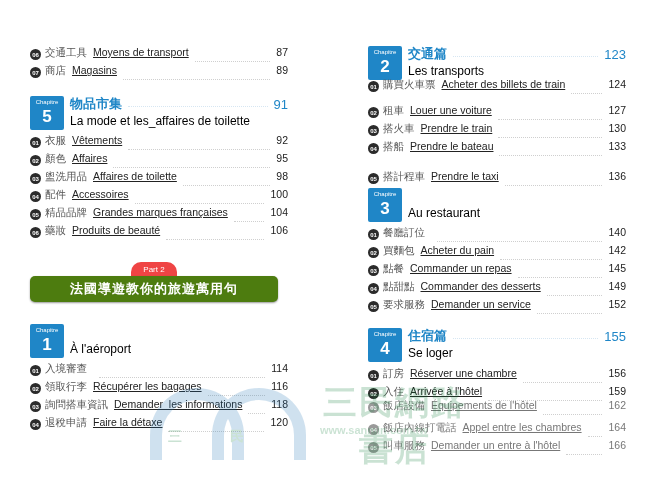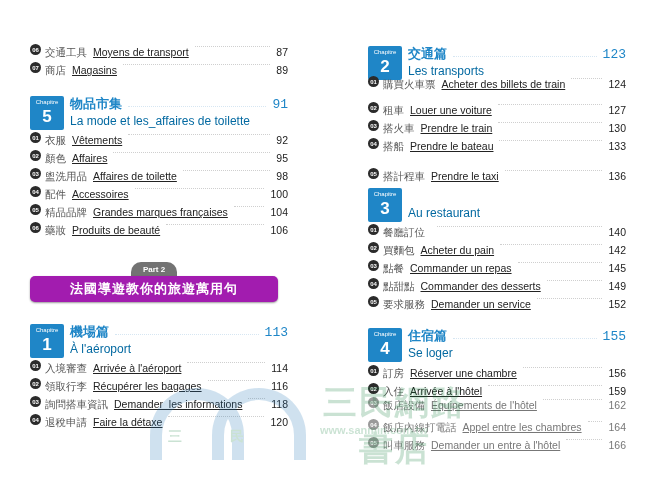--- a/index.html
+++ b/index.html
@@ -6,21 +6,21 @@
   body {
     width:648px; height:504px; background:#ffffff; position:relative; overflow:hidden;
     font-family:"Liberation Sans", "DejaVu Sans", sans-serif; color:#222;
   }
   .col { position:absolute; width:258px; }
   .col-left { left:30px; top:0; }
   .col-right { left:368px; top:0; }
 
   .item {
     position:absolute; left:0; width:258px; height:16px;
-    display:flex; align-items:flex-start; font-size:10.5px; line-height:16px;
+    display:flex; align-items:flex-end; font-size:10.5px; line-height:16px;
   }
   .num {
     width:11px; height:11px; border-radius:50%; background:#2b2b2b; color:#fff;
     font-size:6px; font-weight:bold; display:flex; align-items:center; justify-content:center;
     margin-right:4px; flex:none;
   }
   .zh { color:#555; margin-right:6px; white-space:nowrap; }
   .fr { color:#222; white-space:nowrap;text-decoration:underline; }
   .dots { flex:1; border-bottom:1px dotted #cfcfcf; margin:0 6px; height:0; position:relative; top:2px; }
   .pg { color:#222; white-space:nowrap; }
@@ -32,30 +32,30 @@
     position:absolute; left:0; top:0; width:34px; height:34px; background:#1f86c7;
     color:#fff; text-align:center; border-radius:2px;
   }
   .badge .lbl { font-size:6px; line-height:9px; display:block; margin-top:2px; }
   .badge .n { font-size:17px; font-weight:bold; line-height:20px; display:block; }
   .chap-title {
     position:absolute; left:40px; top:-1px; right:0; display:flex; align-items:center;
     font-size:13px; color:#1f86c7; font-weight:bold; height:18px;
   }
   .chap-title .dots { border-bottom-color:#d6e6f2; }
-  .chap-title .pg { color:#1f86c7; font-weight:normal; font-size:13px;font-family:Liberation Mono, monospace; }
-  .chap-sub { position:absolute; left:40px; top:18px; font-size:12px; color:#0369a1; white-space:nowrap; }
+  .chap-title .pg { color:#1f86c7; font-weight:normal; font-size:13px; }
+  .chap-sub { position:absolute; left:40px; top:18px; font-size:12px; color:#000000; white-space:nowrap; }
 
   .part { position:absolute; left:30px; top:262px; width:248px; height:44px; }
   .part-tag {
-    position:absolute; left:101px; top:0; width:46px; height:16px; background:#737373; color:#fff;
-    font-size:8px; font-weight:bold; text-align:center; line-height:16px; border-radius:10px 10px 0 0;
+    position:absolute; left:101px; top:0; width:46px; height:16px; background:#ef4444; color:#fff;
+    font-size:8px; font-weight:normal; text-align:center; line-height:16px; border-radius:10px 10px 0 0;
   }
   .part-bar {
-    position:absolute; left:0; top:14px; width:248px; height:26px; background:#a21caf;
+    position:absolute; left:0; top:14px; width:248px; height:26px; background:#4d7c0f;
     border-radius:5px; color:#fff; font-size:13px; font-weight:bold; text-align:center; line-height:26px;
     letter-spacing:1px; box-shadow:0 1px 2px rgba(0,0,0,0.4);
   }
 
   .watermark { position:absolute; left:150px; top:380px; width:330px; height:75px; opacity:0.22; pointer-events:none; }
   .wm-arc { position:absolute; border:12px solid #2a7ab8; border-bottom:none; border-radius:60px 60px 0 0; }
   .wm-text { position:absolute; color:#15803d; font-weight:bold;text-align:center; }
 </style>
 </head>
 <body>
@@ -130,31 +130,25 @@
       <span class="fr">Produits de beauté</span>
       <span class="dots"></span>
       <span class="pg">106</span>
     </div>
 
   <div class="chap" style="top:324px">
     <div class="badge">
       <span class="lbl">Chapitre</span>
       <span class="n">1</span>
     </div>
-    <div class="chap-title">
-      <span>機場篇</span>
-      <span class="dots"></span>
-      <span class="pg">113</span>
-    </div>
     <div class="chap-sub">À l'aéroport</div>
   </div>
   <div class="item" style="top:360px">
       <span class="num">01</span>
       <span class="zh">入境審查</span>
-      <span class="fr">Arrivée à l'aéroport</span>
       <span class="dots"></span>
       <span class="pg">114</span>
     </div>
   <div class="item" style="top:378px">
       <span class="num">02</span>
       <span class="zh">領取行李</span>
       <span class="fr">Récupérer les bagages</span>
       <span class="dots"></span>
       <span class="pg">116</span>
     </div>

